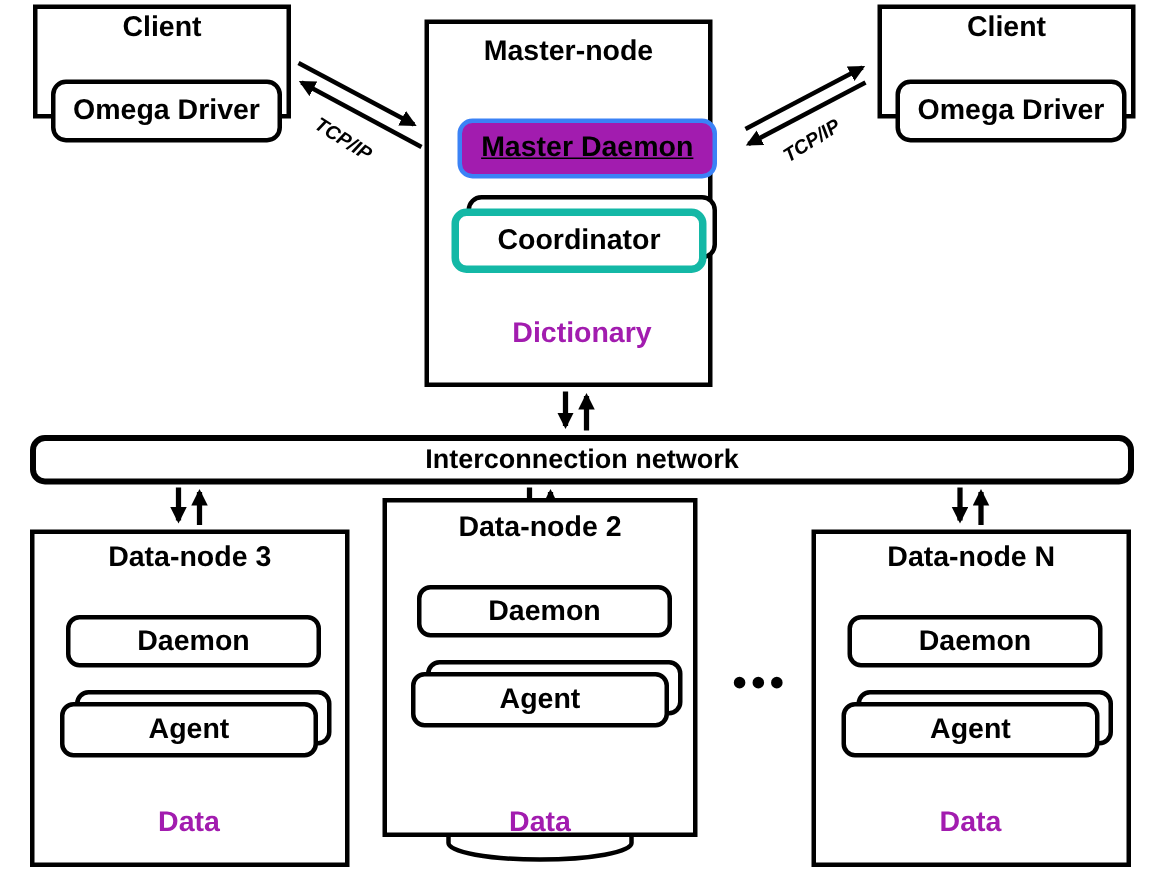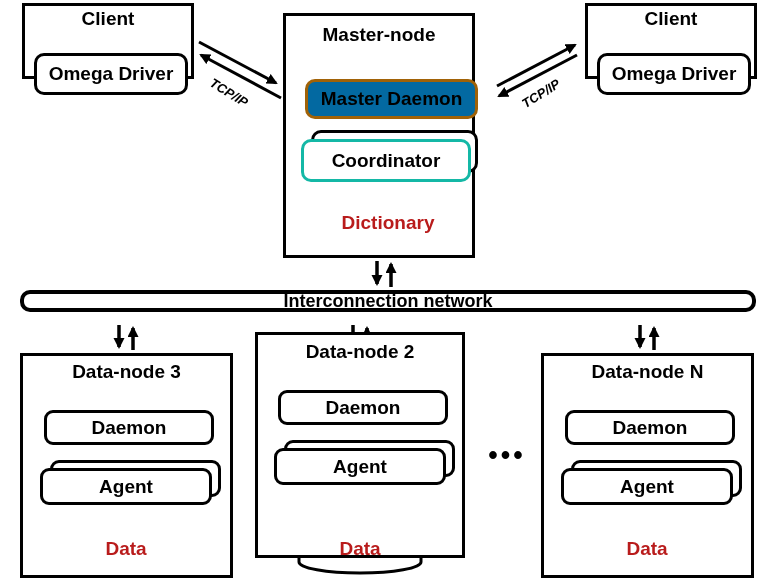--- a/index.html
+++ b/index.html
@@ -18,21 +18,21 @@
   }
   .boxtitle {
     position:absolute; left:0; right:0; text-align:center;
   }
   .centered {
     display:flex; align-items:center; justify-content:center;
   }
   .abs { position:absolute; box-sizing:border-box;margin-top:22px; }
   svg { position:absolute; left:0; top:0; }
   .cyl-label {
-    position:absolute; text-align:center; color:#b91c1c; font-weight:bold;
+    position:absolute; text-align:center; color:#a21caf; font-weight:bold;
     font-size:19px;
   }
   .tcp {
     position:absolute; font-weight:bold; font-style:italic; font-size:13px;
     color:#000; text-align:center; white-space:nowrap;
   }
   .ellipsis-dots {
     position:absolute; left:480px; top:440px; width:54px; text-align:center;
     font-size:27px; font-weight:bold; letter-spacing:3px; color:#000;
   }
@@ -133,33 +133,33 @@
       <span class="lbl">Omega Driver</span>
     </div>
   </div>
 
   <div class="tcp" style="left:200px; top:85px; width:58px; transform:rotate(32deg);">TCP/IP</div>
   <div class="tcp" style="left:512px; top:86px; width:58px; transform:rotate(-32deg);">TCP/IP</div>
 
   <div class="box" style="left:283px; top:13px; width:192px; height:245px;">
     <div class="boxtitle lbl" style="top:9px;">Master-node</div>
 
-    <div class="abs rounded centered" style="left:19px; top:41px; width:173px; height:40px; border:3px solid #a16207; background:#0369a1;">
+    <div class="abs rounded centered" style="left:19px; top:41px; width:173px; height:40px; border:3px solid #3b82f6; background:#a21caf;text-decoration:underline;">
       <span class="lbl">Master Daemon</span>
     </div>
 
     <div class="abs rounded" style="left:25px; top:92px; width:167px; height:43px; border:3px solid #000; background:#fff;"></div>
-    <div class="abs rounded centered" style="left:15px; top:101px; width:170px; height:43px; border:3px solid #14b8a6; background:#fff;">
+    <div class="abs rounded centered" style="left:15px; top:101px; width:170px; height:43px; border:5px solid #14b8a6; background:#fff;">
       <span class="lbl">Coordinator</span>
     </div>
   </div>
 
   <div class="cyl-label" style="left:318px; top:212px; width:140px;">Dictionary</div>
 
-  <div class="box rounded centered" style="left:20px; top:290px; width:736px; height:22px; border-width:4px;justify-content:center;">
+  <div class="box rounded centered" style="left:20px; top:290px; width:736px; height:33px; border-width:4px;justify-content:center;">
     <span class="lbl" style="font-size:18px;">Interconnection network</span>
   </div>
 
   <div class="box" style="left:20px; top:353px; width:213px; height:225px;">
     <div class="boxtitle lbl" style="top:6px;">Data-node 3</div>
     <div class="abs rounded centered" style="left:21px; top:32px; width:170px; height:35px; border:3px solid #000; background:#fff; border-radius:9px;">
       <span class="lbl">Daemon</span>
     </div>
     <div class="abs rounded" style="left:27px; top:82px; width:171px; height:37px; border:3px solid #000; background:#fff; border-radius:9px;"></div>
     <div class="abs rounded centered" style="left:17px; top:90px; width:172px; height:37px; border:3px solid #000; background:#fff; border-radius:9px;">

